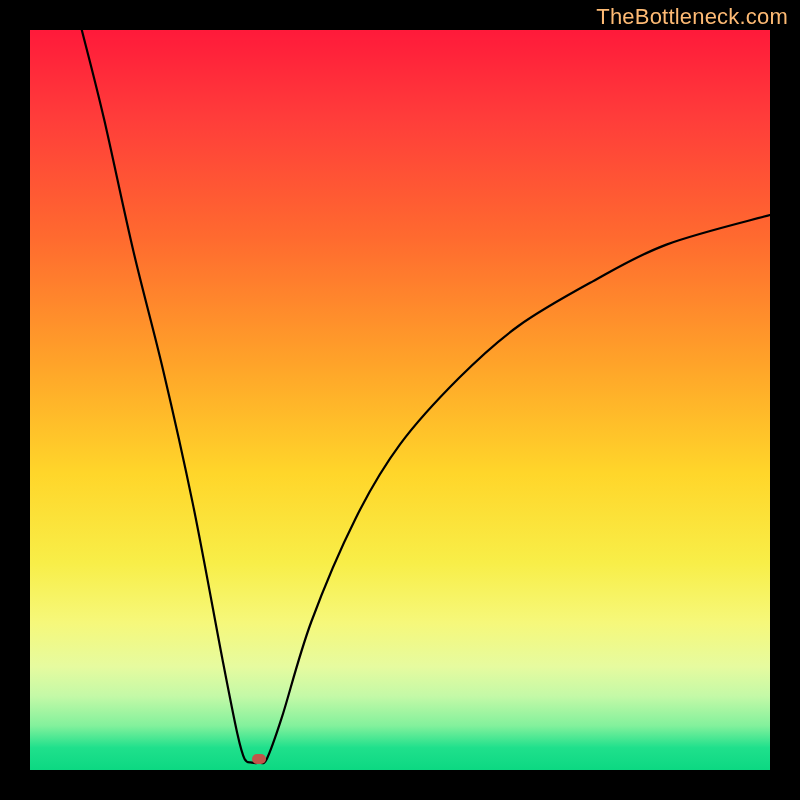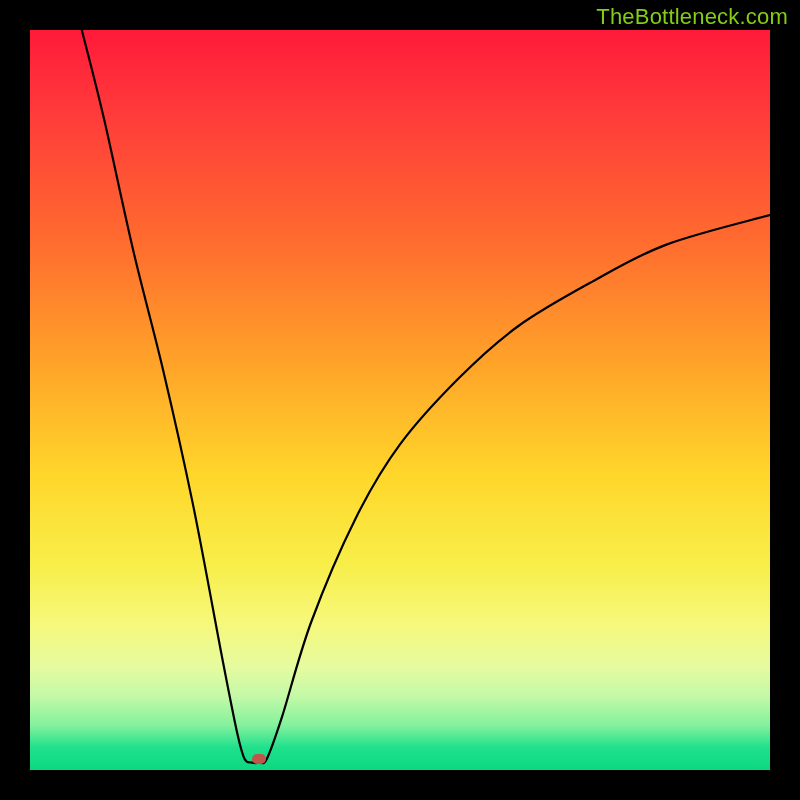--- a/index.html
+++ b/index.html
@@ -36,21 +36,21 @@
       #c4f9a7 90%,
       #83f19c 94%,
       #1fe08c 97%,
       #0cd882 100%
     );
   }
   .attribution {
     position: absolute;
     top: 4px;
     right: 12px;
-    color: #84cc16;
+    color: #fdba74;
     font-size: 22px;
     letter-spacing: 0.2px;
     font-weight: 400;
   }
   svg.curve {
     position: absolute;
     left: 0;
     top: 0;
     width: 740px;
     height: 740px;

